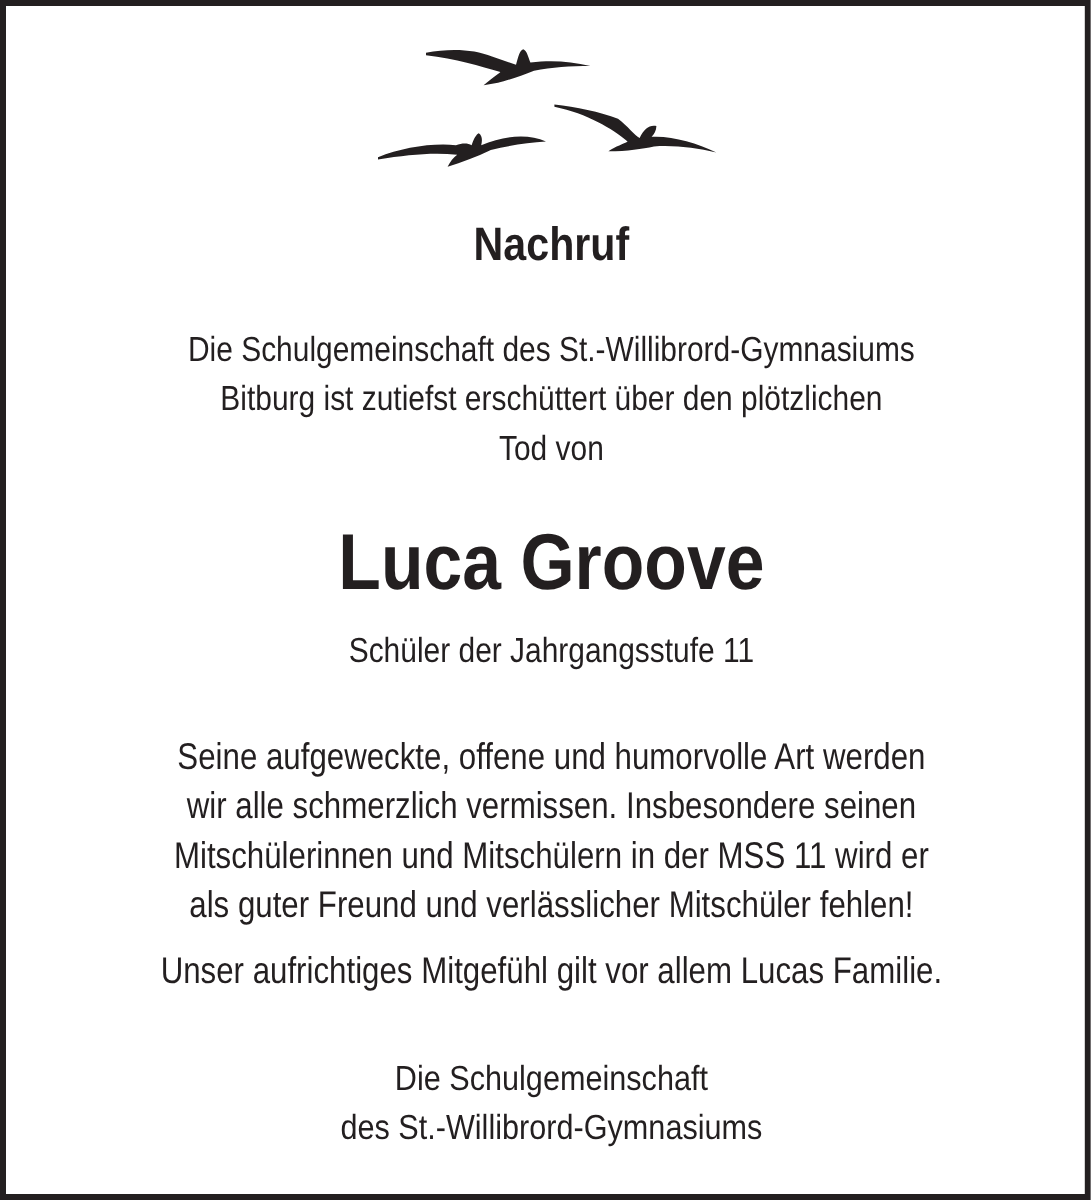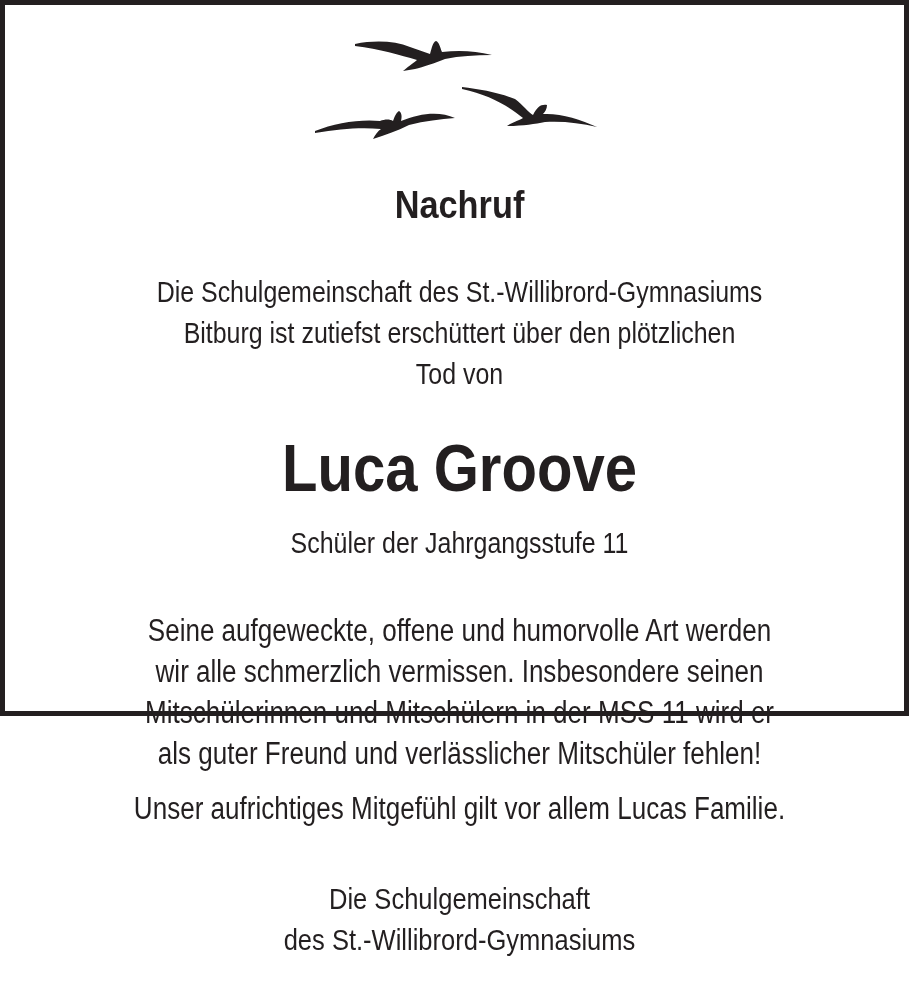--- a/index.html
+++ b/index.html
@@ -1,18 +1,18 @@
 <!DOCTYPE html>
 <html><head>
 <meta charset="utf-8">
 <style>
   html, body { margin:0; padding:0; background:#ffffff; }
   body { width:909px; height:1000px; overflow:hidden; position:relative; }
   .frame {
-    position:absolute; left:0; top:0; width:909px; height:716px;
+    position:absolute; left:0; top:0; width:909px; height:1000px;
     box-sizing:border-box; border:5px solid #231f20; background:#fff;
   }
   .txt {
     position:absolute; left:0; width:909px; text-align:center;
     font-family:"Liberation Sans", sans-serif; color:#231f20;
     white-space:nowrap;
   }
   .line { display:block; transform-origin:center; }
   .birds { position:absolute; left:300px; top:22px; width:320px; height:120px; }
   .title { top:178px; font-size:39px; font-weight:bold; }

